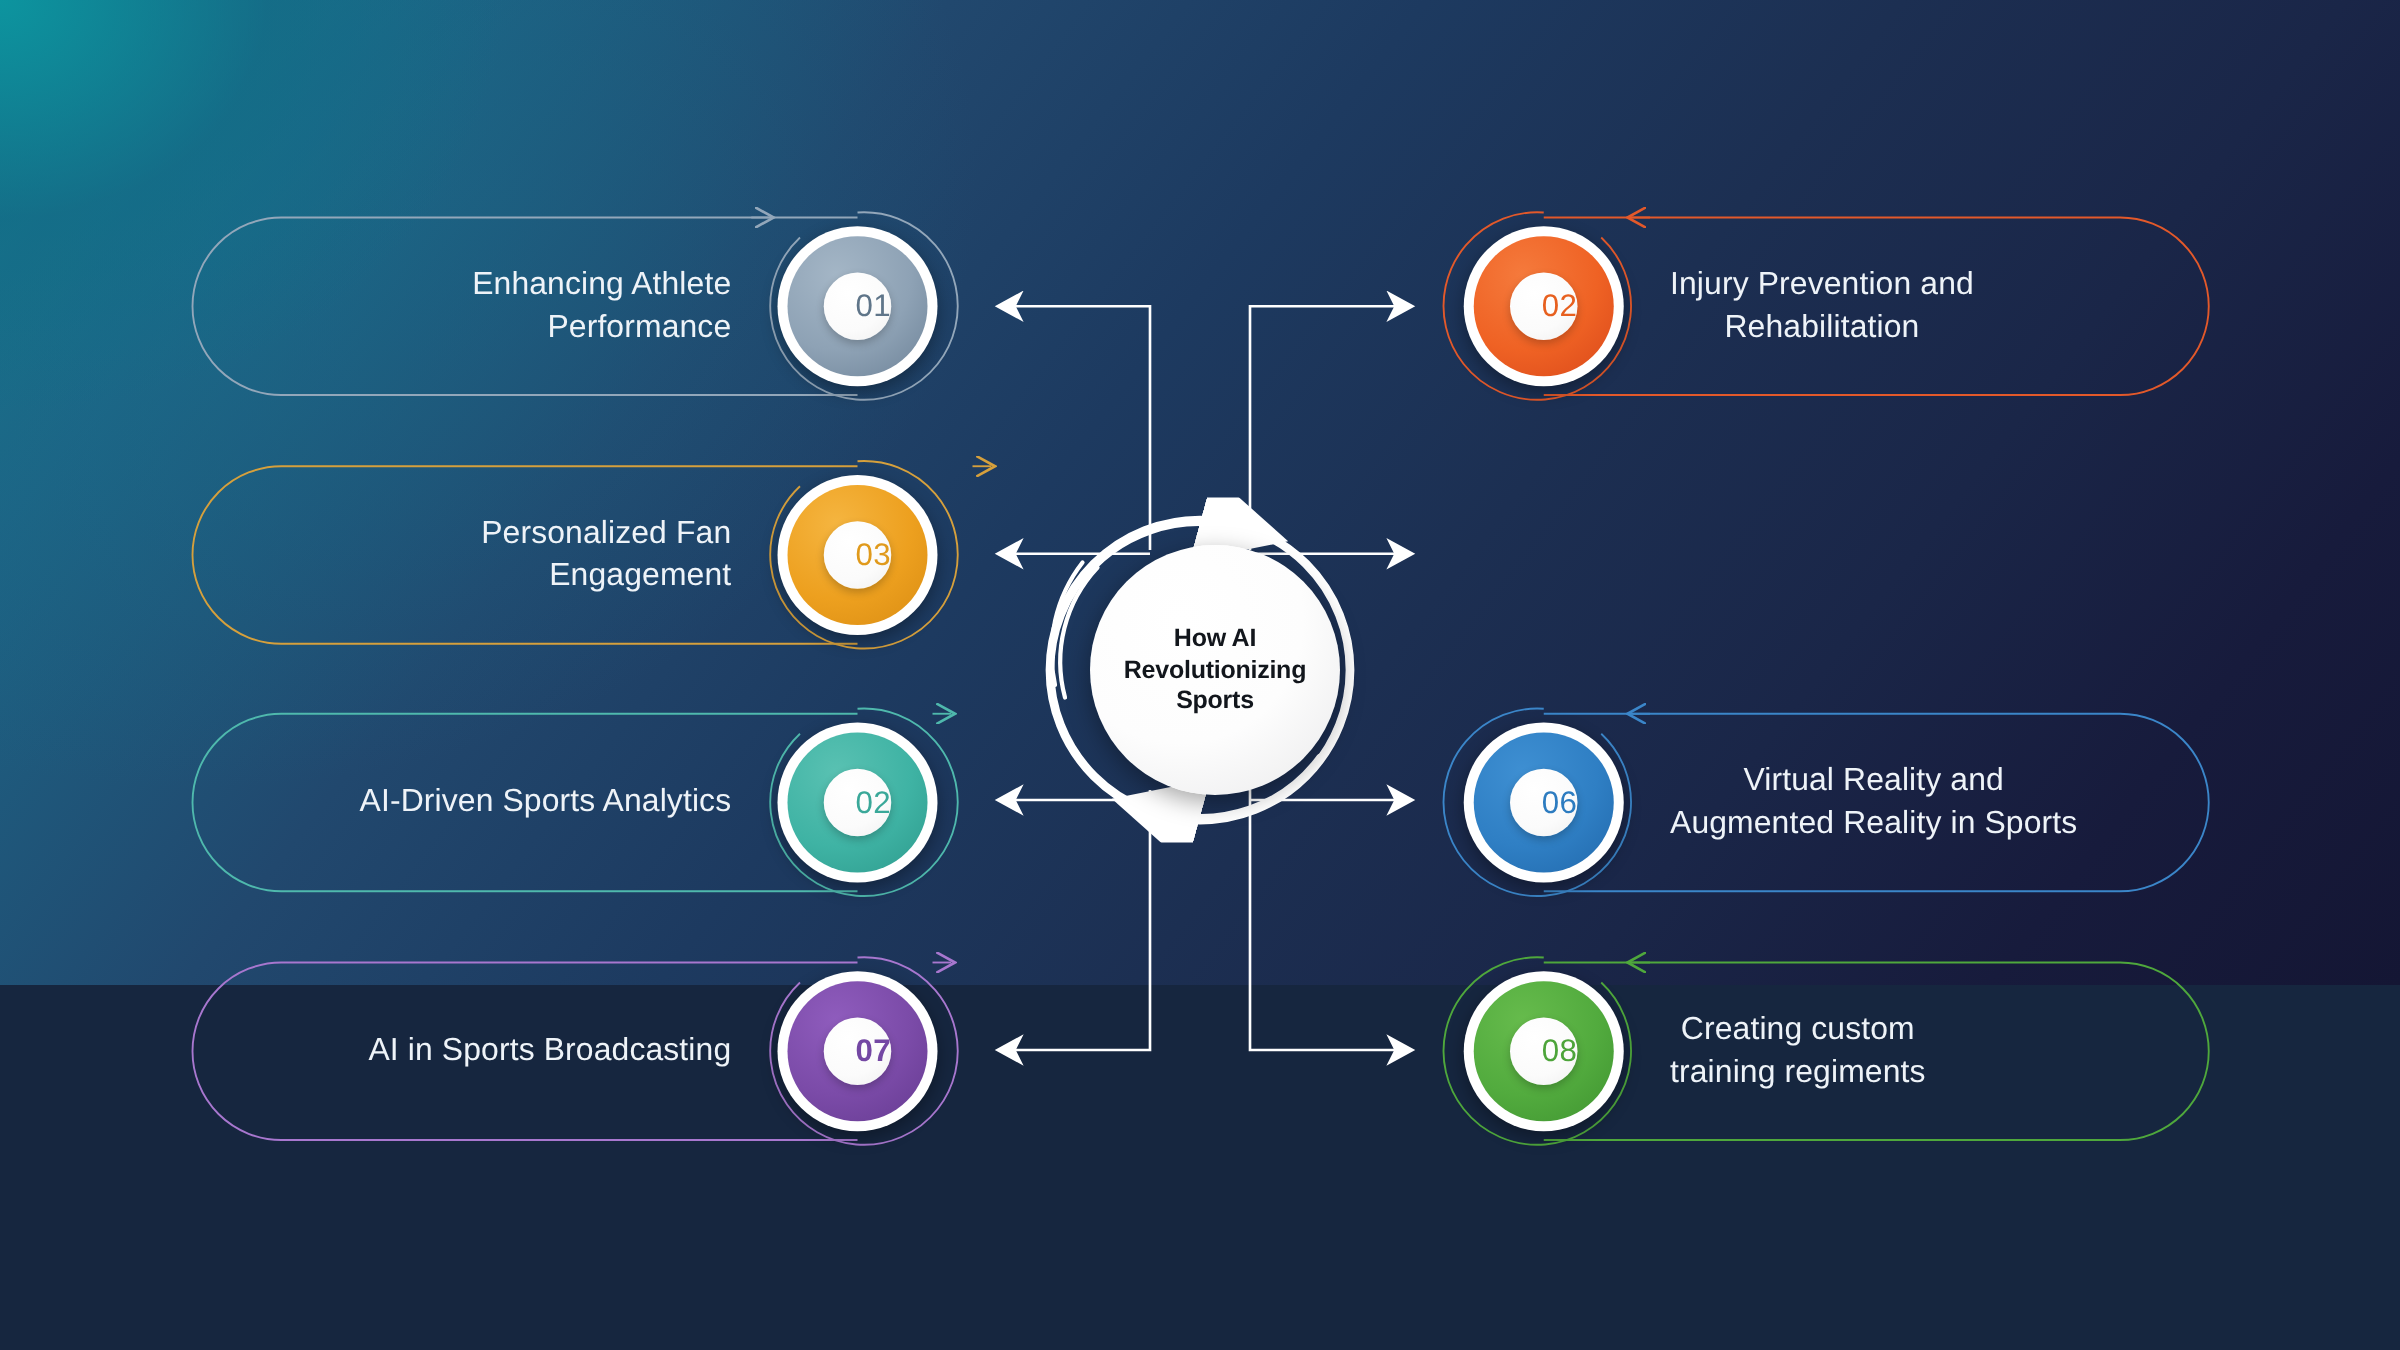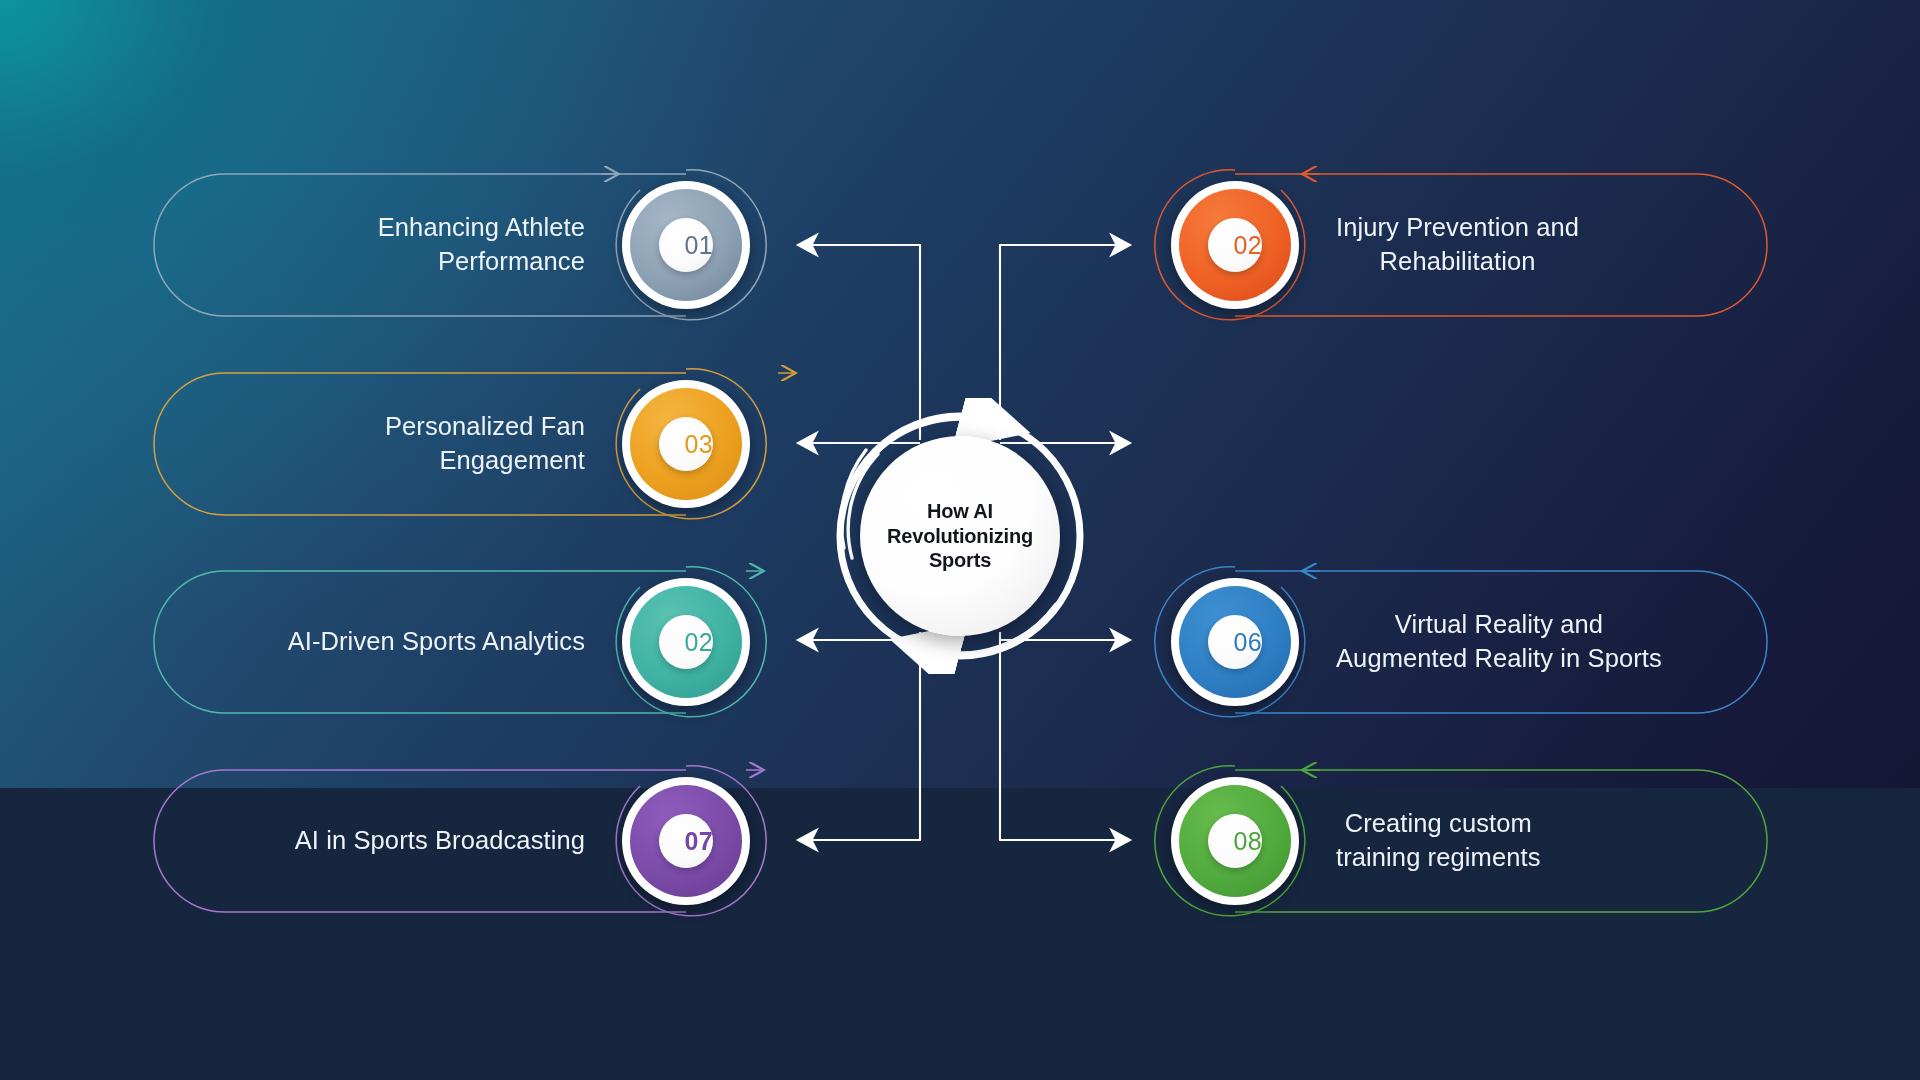--- a/index.html
+++ b/index.html
@@ -13,21 +13,21 @@
     background:
       radial-gradient(ellipse 560px 460px at 0% 0%, rgba(12,150,160,0.95) 0%, rgba(16,110,135,0.55) 38%, rgba(20,60,95,0.0) 72%),
       radial-gradient(ellipse 900px 700px at 8% 18%, rgba(24,110,140,0.55) 0%, rgba(24,90,125,0.0) 70%),
       linear-gradient(128deg, #17798b 0%, #1d6384 13%, #21486e 30%, #1d3a60 45%, #1c2f52 60%, #1a2648 74%, #171b3c 87%, #141634 100%);
   }
 
   
   .hub{position:absolute;left:822px;top:398px;width:276px;height:276px;}
   .hub svg{position:absolute;left:0;top:0;}
   .hub-core{
-    position:absolute;left:38px;top:38px;width:200px;height:200px;border-radius:50%;
+    position:absolute;left:50px;top:38px;width:200px;height:200px;border-radius:50%;
     background:radial-gradient(circle at 36% 30%, #ffffff 0%, #fdfdfd 52%, #e9e9ea 100%);
     box-shadow:0 6px 20px rgba(0,0,0,0.35);
     display:flex;align-items:center;justify-content:center;
   }
   .hub-title{
     text-align:center;color:#12161c;font-weight:bold;font-size:20px;line-height:1.22;
     letter-spacing:-0.2px;white-space:pre-line;
   }
 
   

